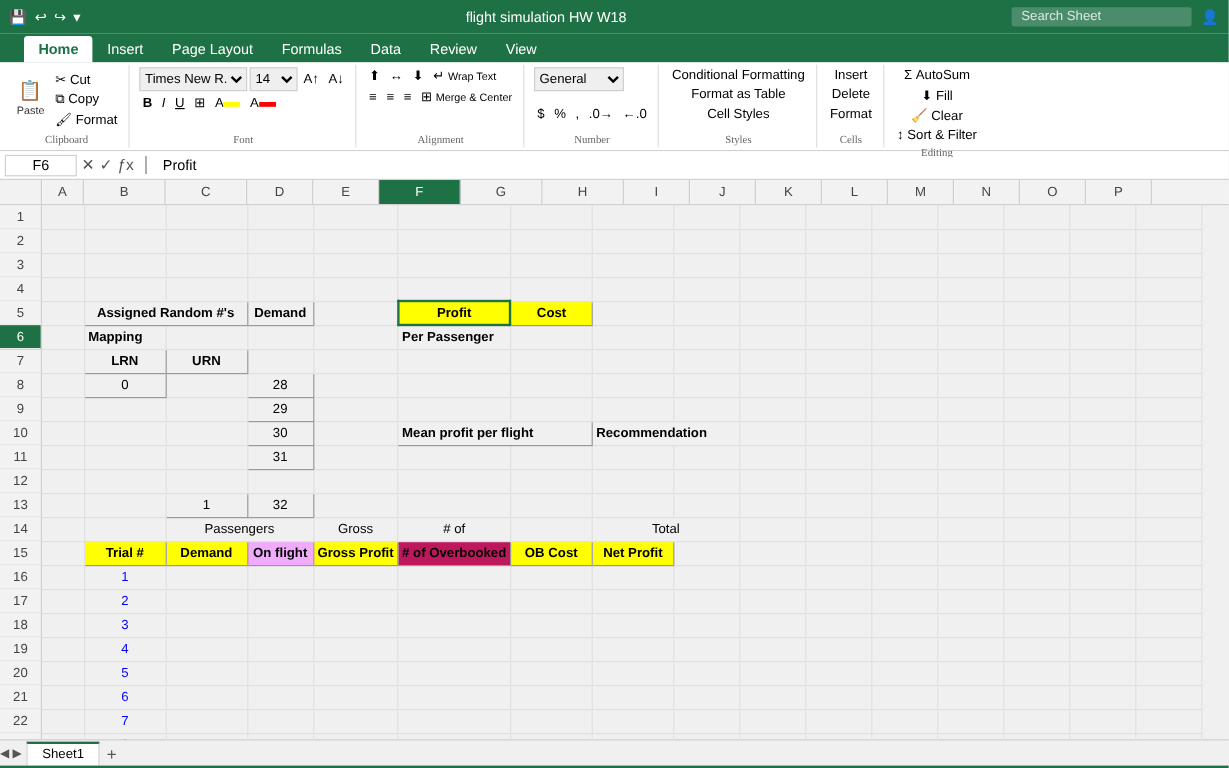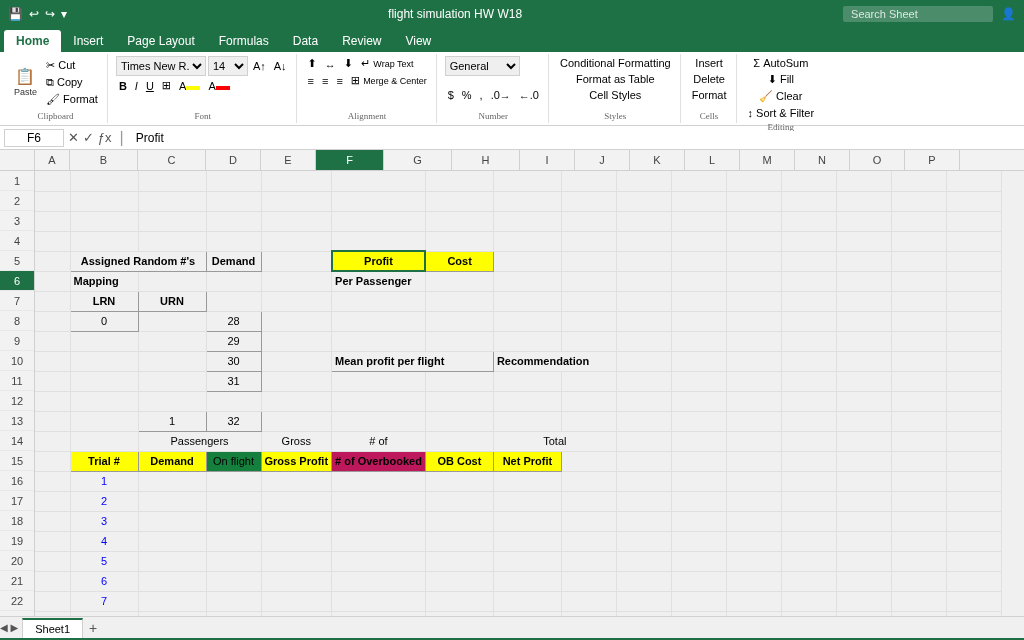--- a/index.html
+++ b/index.html
@@ -30,21 +30,21 @@
       width: 150px;
       border-radius: 2px;
     }
     .search-bar::placeholder { color: rgba(255,255,255,0.8); }
 
     
     #ribbon-tabs {
       background: #1e7145;
       display: flex;
       height: 24px;
-      padding-left: 4px;
+      padding-left: 20px;
       align-items: flex-end;
     }
     .ribbon-tab {
       padding: 4px 12px;
       font-size: 12px;
       color: white;
       cursor: pointer;
       border-radius: 3px 3px 0 0;
     }
     .ribbon-tab.active {
@@ -728,21 +728,21 @@
               <td></td>
               <td></td>
               <td></td>
               <td></td>
               <td></td>
             </tr>
             <tr>
               <td></td>
               <td style="background: rgb(255, 255, 0); font-weight: bold; text-align: center; border: 1px solid rgb(153, 153, 153);">Trial #</td>
               <td style="background: rgb(255, 255, 0); font-weight: bold; text-align: center; border: 1px solid rgb(153, 153, 153);">Demand</td>
-              <td style="background: #15803d; font-weight: normal; text-align: center; border: 1px solid rgb(153, 153, 153); margin-top: 35px;">On flight</td>
+              <td style="background: #f0abfc; font-weight: bold; text-align: center; border: 1px solid rgb(153, 153, 153); margin-top: 35px;">On flight</td>
               <td style="background: rgb(255, 255, 0); font-weight: bold; text-align: center; border: 1px solid rgb(153, 153, 153);">Gross Profit</td>
               <td style="background: #be185d; font-weight: bold; text-align: center; border: 1px solid rgb(153, 153, 153);"># of Overbooked</td>
               <td style="background: rgb(255, 255, 0); font-weight: bold; text-align: center; border: 1px solid rgb(153, 153, 153);">OB Cost</td>
               <td style="background: rgb(255, 255, 0); font-weight: bold; text-align: center; border: 1px solid rgb(153, 153, 153);">Net Profit</td>
               <td></td>
               <td></td>
               <td></td>
               <td></td>
               <td></td>
               <td></td>

